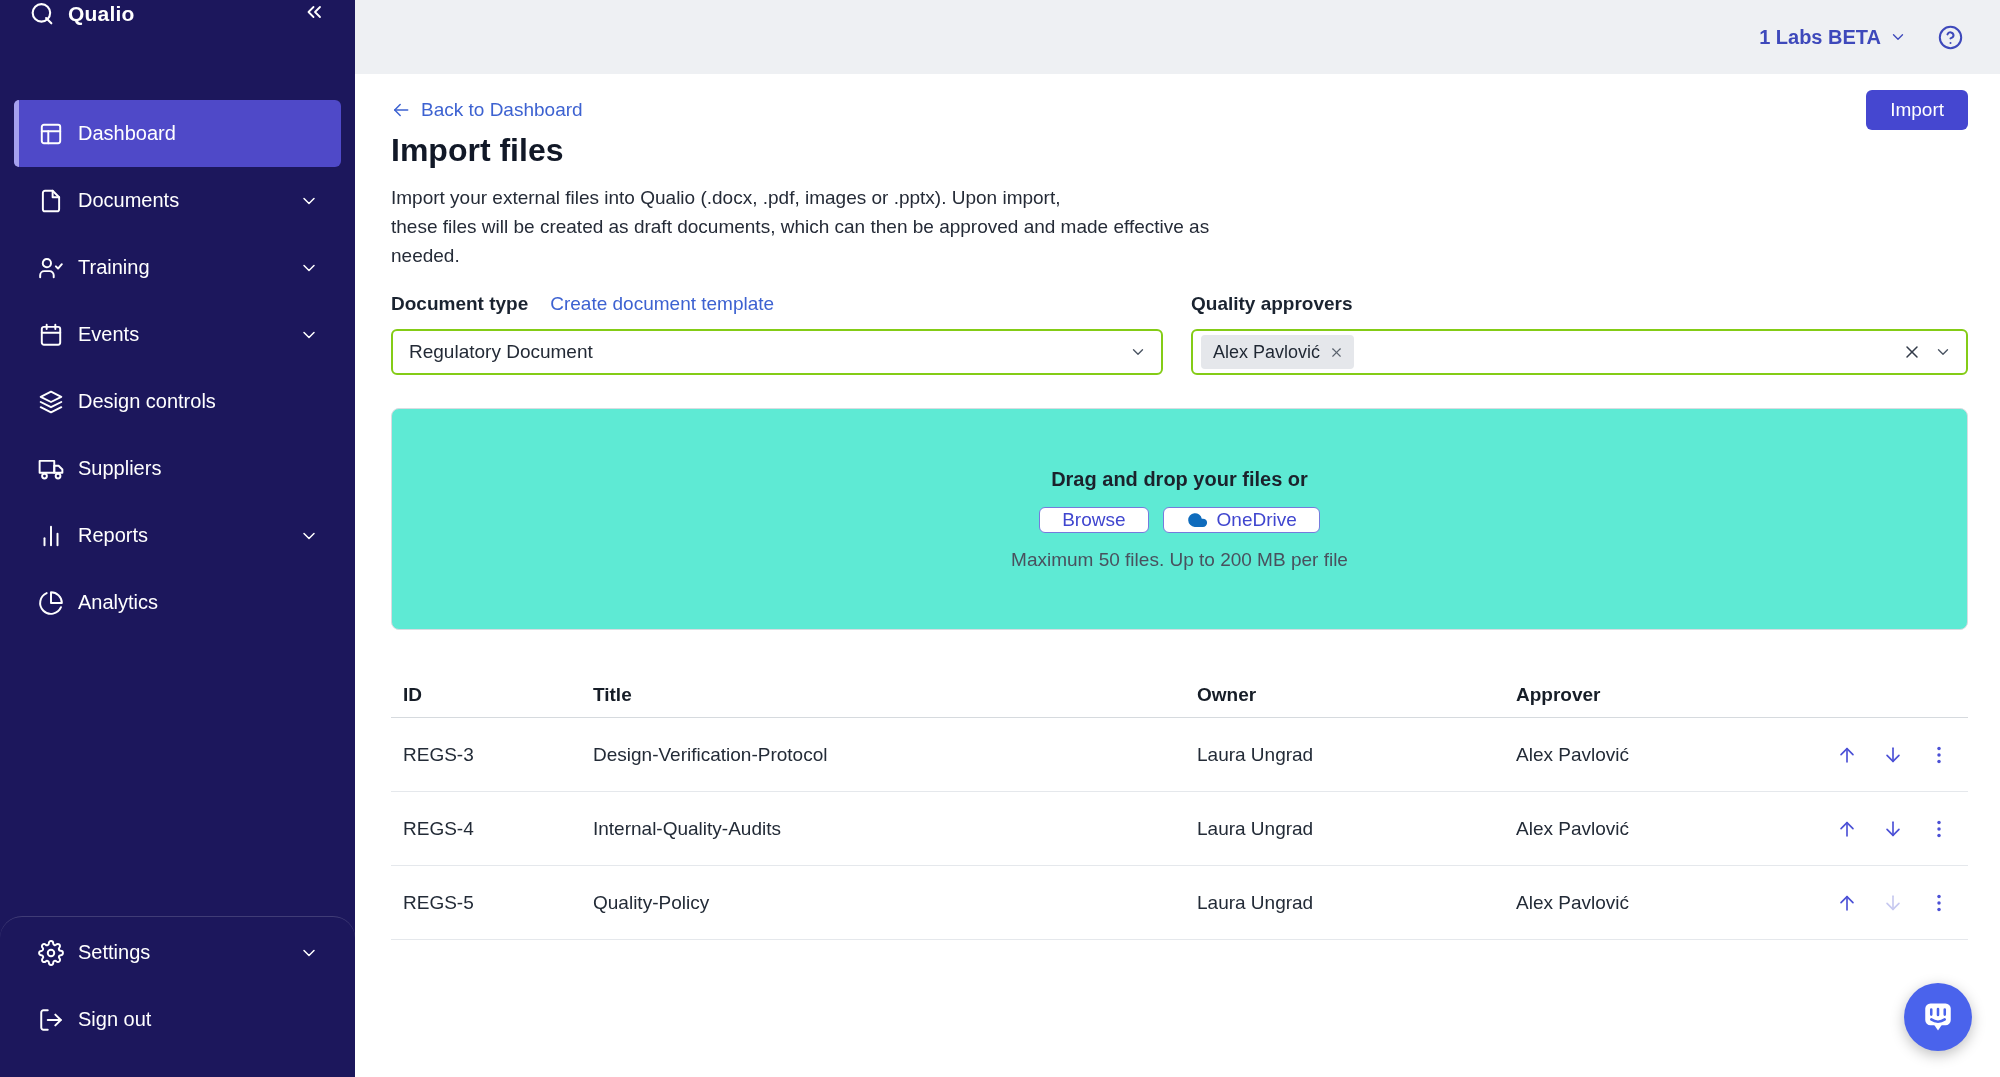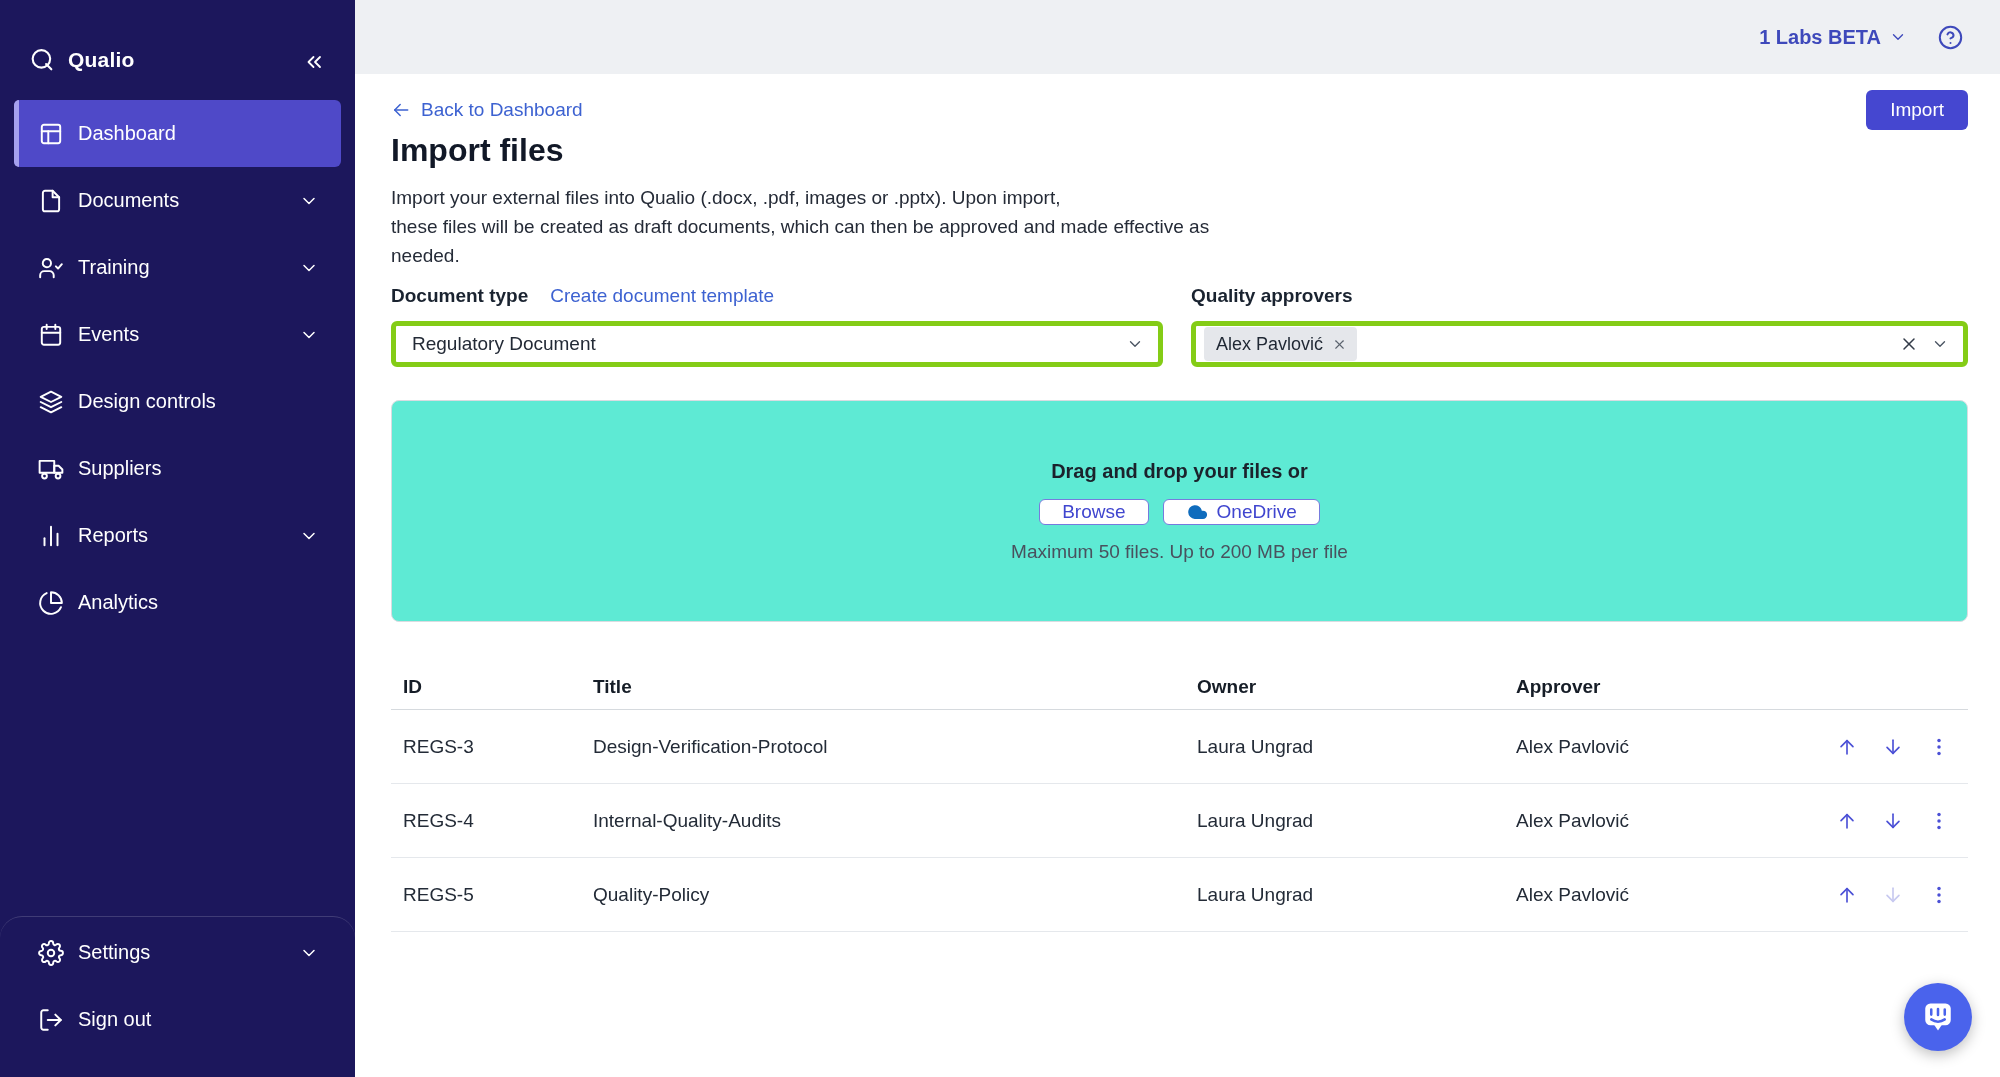--- a/index.html
+++ b/index.html
@@ -6,21 +6,21 @@
   html,body { margin:0; padding:0; }
   body {
     width:2000px; height:1077px; overflow:hidden;
     font-family:"Liberation Sans", sans-serif;
     background:#ffffff; position:relative;
   }
   .app { display:flex; width:100%; height:100%; }
 
   
   .sidebar { width:355px; min-width:355px; background:var(--sidebar-bg,#1c175c); color:#ffffff; display:flex; flex-direction:column; }
-  .sb-header { height:74px; display:flex; align-items:flex-end; justify-content:space-between; padding:0 28px;gap:20px; }
+  .sb-header { height:74px; display:flex; align-items:flex-start; justify-content:space-between; padding:0 28px;gap:20px; }
   .brand { display:flex; align-items:center; gap:12px; cursor:pointer; }
   .icon { display:inline-flex; }
   .icon svg { width:100%; height:100%; display:block; }
   .logo { width:28px; height:28px; color:#ffffff; }
   .brand-name { font-size:21px; font-weight:700; letter-spacing:.2px; }
   .collapse { width:24px; height:24px; color:#ffffff; cursor:pointer; }
 
   .sb-items { padding:26px 14px 0; display:flex; flex-direction:column; }
   .side-item { height:67px; display:flex; align-items:center; padding:0 22px 0 24px; border-radius:6px; cursor:pointer; position:relative; }
   .side-item .icon { width:26px; height:26px; color:#ffffff; flex:none; }
@@ -39,28 +39,28 @@
 
   .content { flex:1; background:#ffffff; padding:16px 32px 0 36px; position:relative; overflow:hidden; }
   .content-top { display:flex; align-items:center; justify-content:space-between; height:40px; }
   .back-link { display:flex; align-items:center; gap:10px; color:var(--link,#3d62d1); font-size:19px; cursor:pointer; text-decoration:none; }
   .back-arrow { width:20px; height:20px; }
   .import-btn { background:var(--accent,#4547d0); color:#ffffff; border:none; border-radius:6px; height:40px; padding:0 24px; font-size:19px; font-family:inherit; cursor:pointer; }
 
   .page-title { margin:2px 0 0; font-size:32px; font-weight:700; color:#111827; }
   .desc { margin:14px 0 0; font-size:19px; line-height:29px; color:#252b37; }
 
-  .form-row { display:flex; gap:28px; margin-top:13px; }
+  .form-row { display:flex; gap:28px; margin-top:21px; }
   .form-col { display:flex; flex-direction:column; }
   .doc-type { width:772px; flex:none; }
   .approvers { flex:1; }
   .label-row { display:flex; align-items:center; gap:22px; height:26px; }
   .field-label { font-size:19px; font-weight:700; color:#1a2330; }
   .tmpl-link { color:var(--link,#3d62d1); font-size:19px; cursor:pointer; text-decoration:none; }
-  .select { margin-top:12px; height:46px; border:5px solid #84cc16; border-radius:6px; display:flex; align-items:center; padding:0 14px 0 16px; font-size:19px; color:#232a36; background:#fff; cursor:pointer; }
+  .select { margin-top:12px; height:46px; border:2px solid #84cc16; border-radius:6px; display:flex; align-items:center; padding:0 14px 0 16px; font-size:19px; color:#232a36; background:#fff; cursor:pointer; }
   .select-value { flex:1; }
   .sel-chev { width:18px; height:18px; color:#4b5563; flex:none; }
   .select.multi { padding-left:8px; gap:12px; }
   .chip { background:var(--chip-bg,#e5e7eb); border-radius:4px; height:34px; display:inline-flex; align-items:center; gap:9px; padding:0 10px 0 12px; font-size:18px; color:#1f2733; white-space:nowrap; }
   .chip-x { width:15px; height:15px; color:#5b626e; cursor:pointer; }
   .spacer { flex:1; }
   .clear-x { width:20px; height:20px; color:#333b49; cursor:pointer; }
 
   .dropzone { margin-top:33px; height:222px; background:#5eead4; border:1px solid #d9dce1; border-radius:8px; display:flex; flex-direction:column; align-items:center; justify-content:center; gap:16px; }
   .dz-prompt { font-size:20px; font-weight:700; color:#1b222c; }

